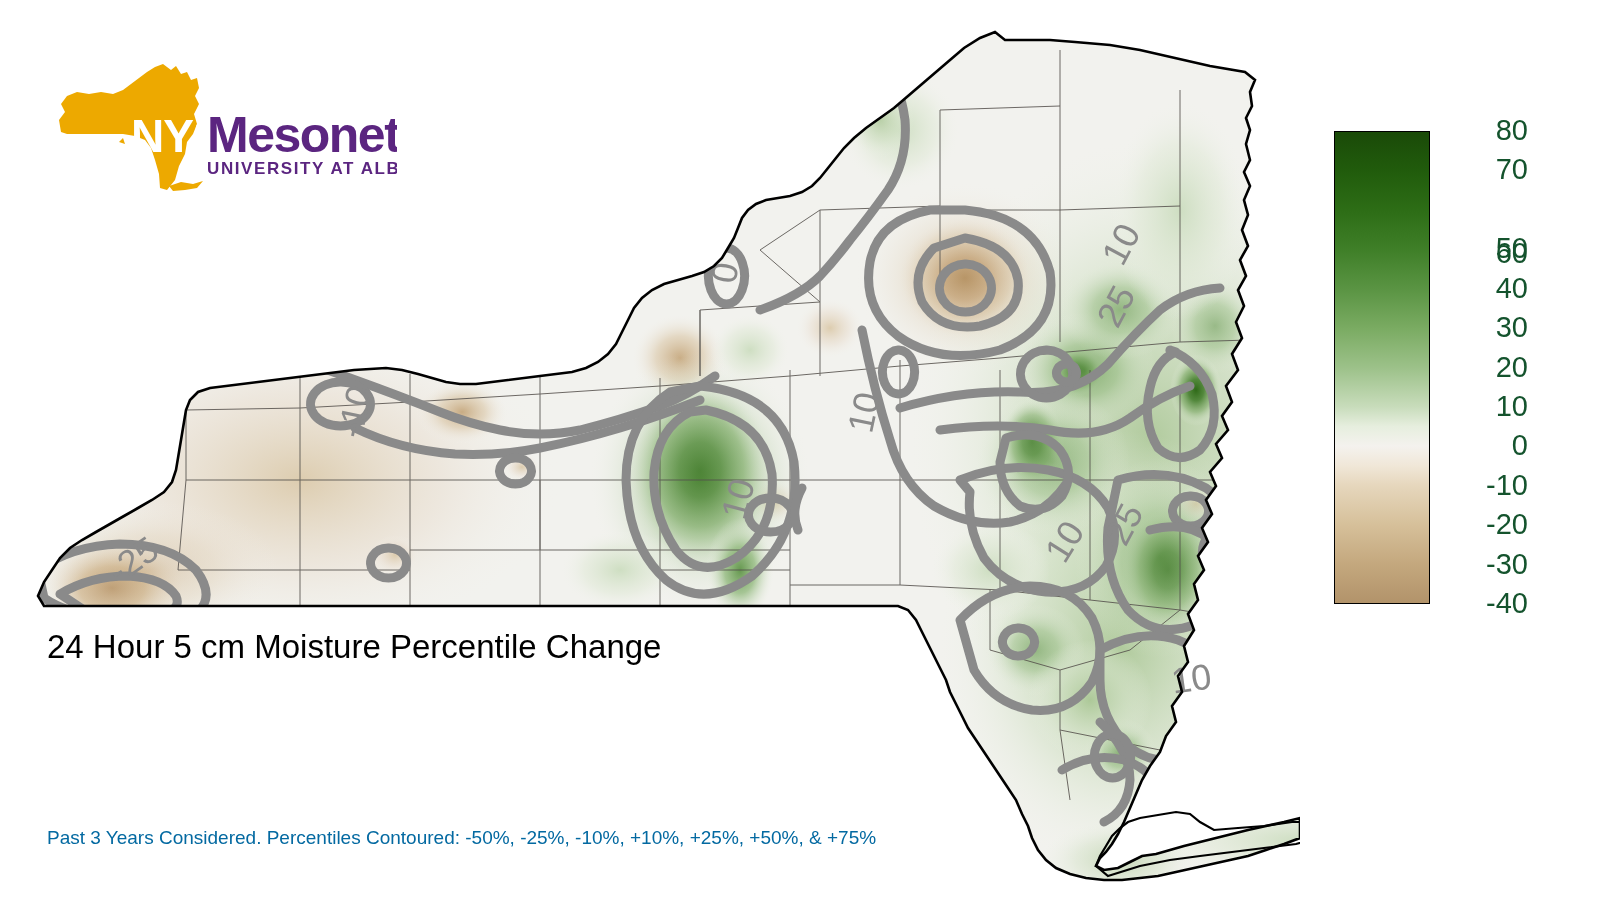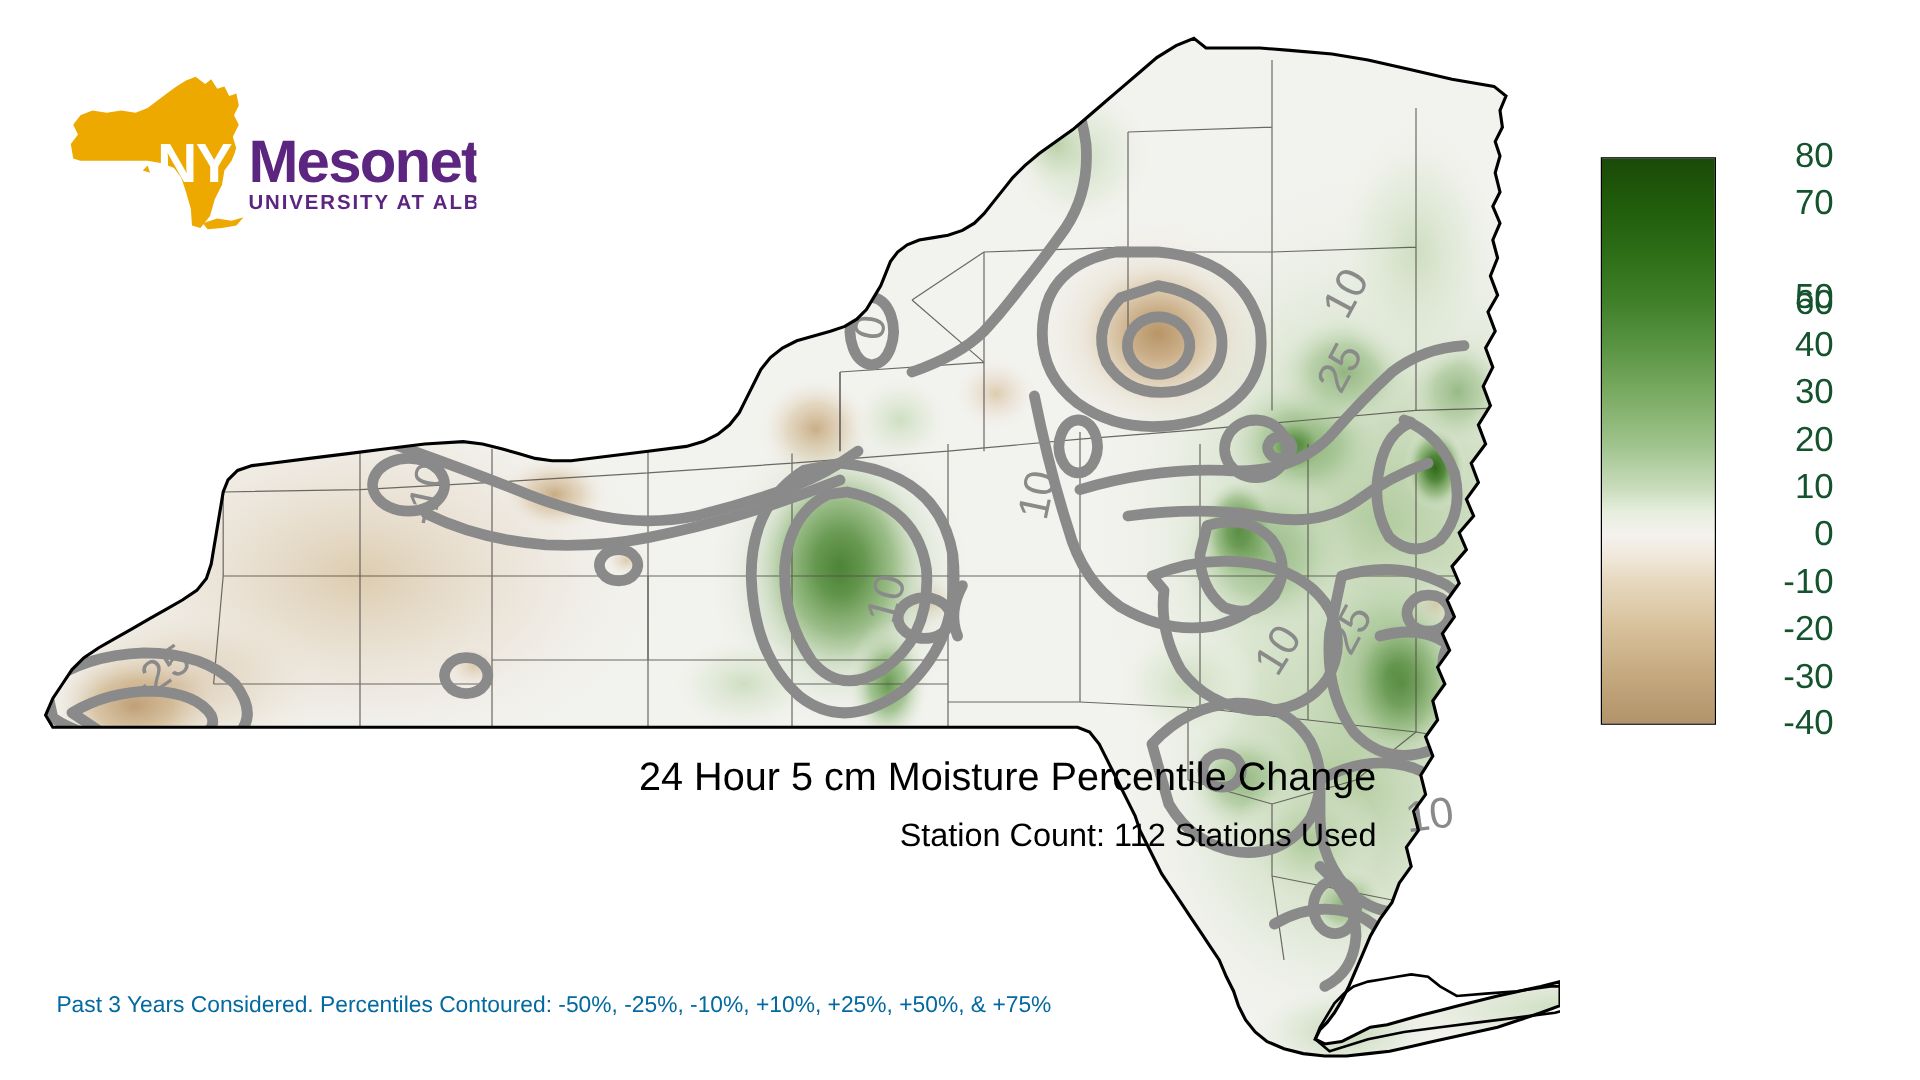--- a/index.html
+++ b/index.html
@@ -18,21 +18,21 @@
 
   
   #colorbar{position:absolute;left:1334px;top:131px;width:96px;height:473px;
             border:1px solid #000;box-sizing:border-box;}
   #cb-ticks{position:absolute;left:1436px;top:131px;width:60px;height:473px;}
   .cb-tick{position:absolute;right:-32px;font-size:29px;line-height:29px;
            text-align:right;width:90px;color:#14532d;
            font-family:"Liberation Sans", sans-serif;}
 
   
-  #caption{position:absolute;left:47px;top:627px;width:1100px;text-align:right;}
+  #caption{position:absolute;left:47px;top:627px;width:1100px;}
   #title-line{font-size:33px;line-height:40px;color:#000;white-space:nowrap;}
   #created-line{font-size:27px;line-height:33px;color:#000;margin-top:27px;white-space:nowrap;}
   #station-line{font-size:27px;line-height:33px;color:#000;margin-top:13px;white-space:nowrap;}
   #footnote{position:absolute;left:47px;top:826px;font-size:19px;line-height:24px;
             color:#0369a1;white-space:nowrap;}
 </style>
 </head>
 <body>
 
 <div id="stage">
@@ -360,17 +360,16 @@
       <div class="cb-tick" style="top: 260.917px;">10</div>
       <div class="cb-tick" style="top: 300.333px;">0</div>
       <div class="cb-tick" style="top: 339.75px;">-10</div>
       <div class="cb-tick" style="top: 379.167px;">-20</div>
       <div class="cb-tick" style="top: 418.583px;">-30</div>
       <div class="cb-tick" style="top: 458px;">-40</div>
     </div>
 
   <div id="caption">
     <div id="title-line">24 Hour 5 cm Moisture Percentile Change</div>
-    <div id="station-line">Station Count: 112 Stations Used</div>
   </div>
   <div id="footnote">Past 3 Years Considered. Percentiles Contoured: -50%, -25%, -10%, +10%, +25%, +50%, &amp; +75%</div>
 
 </div>
 
 </body></html>

